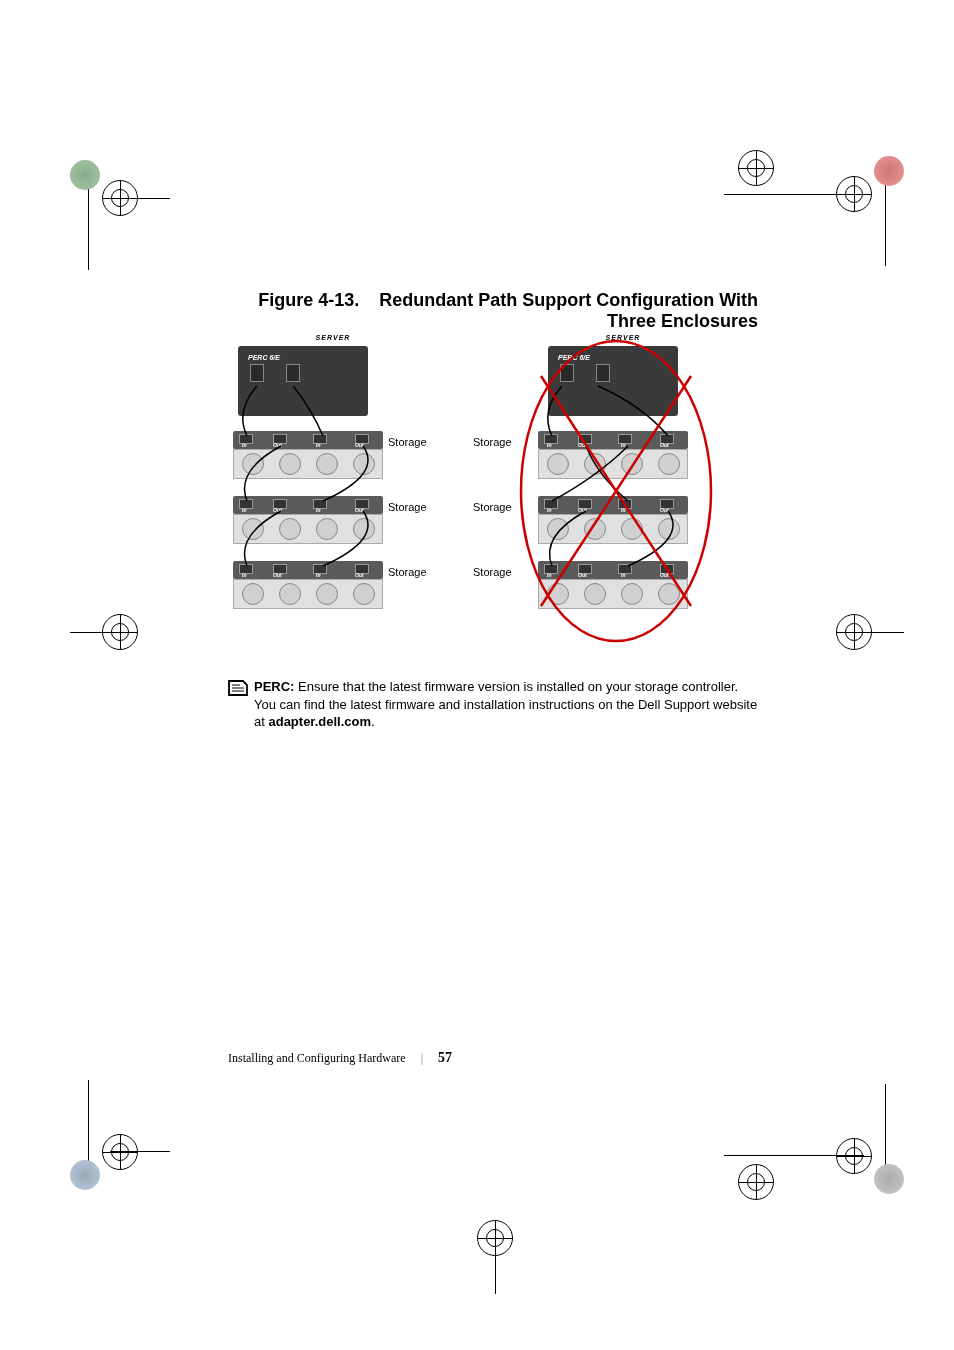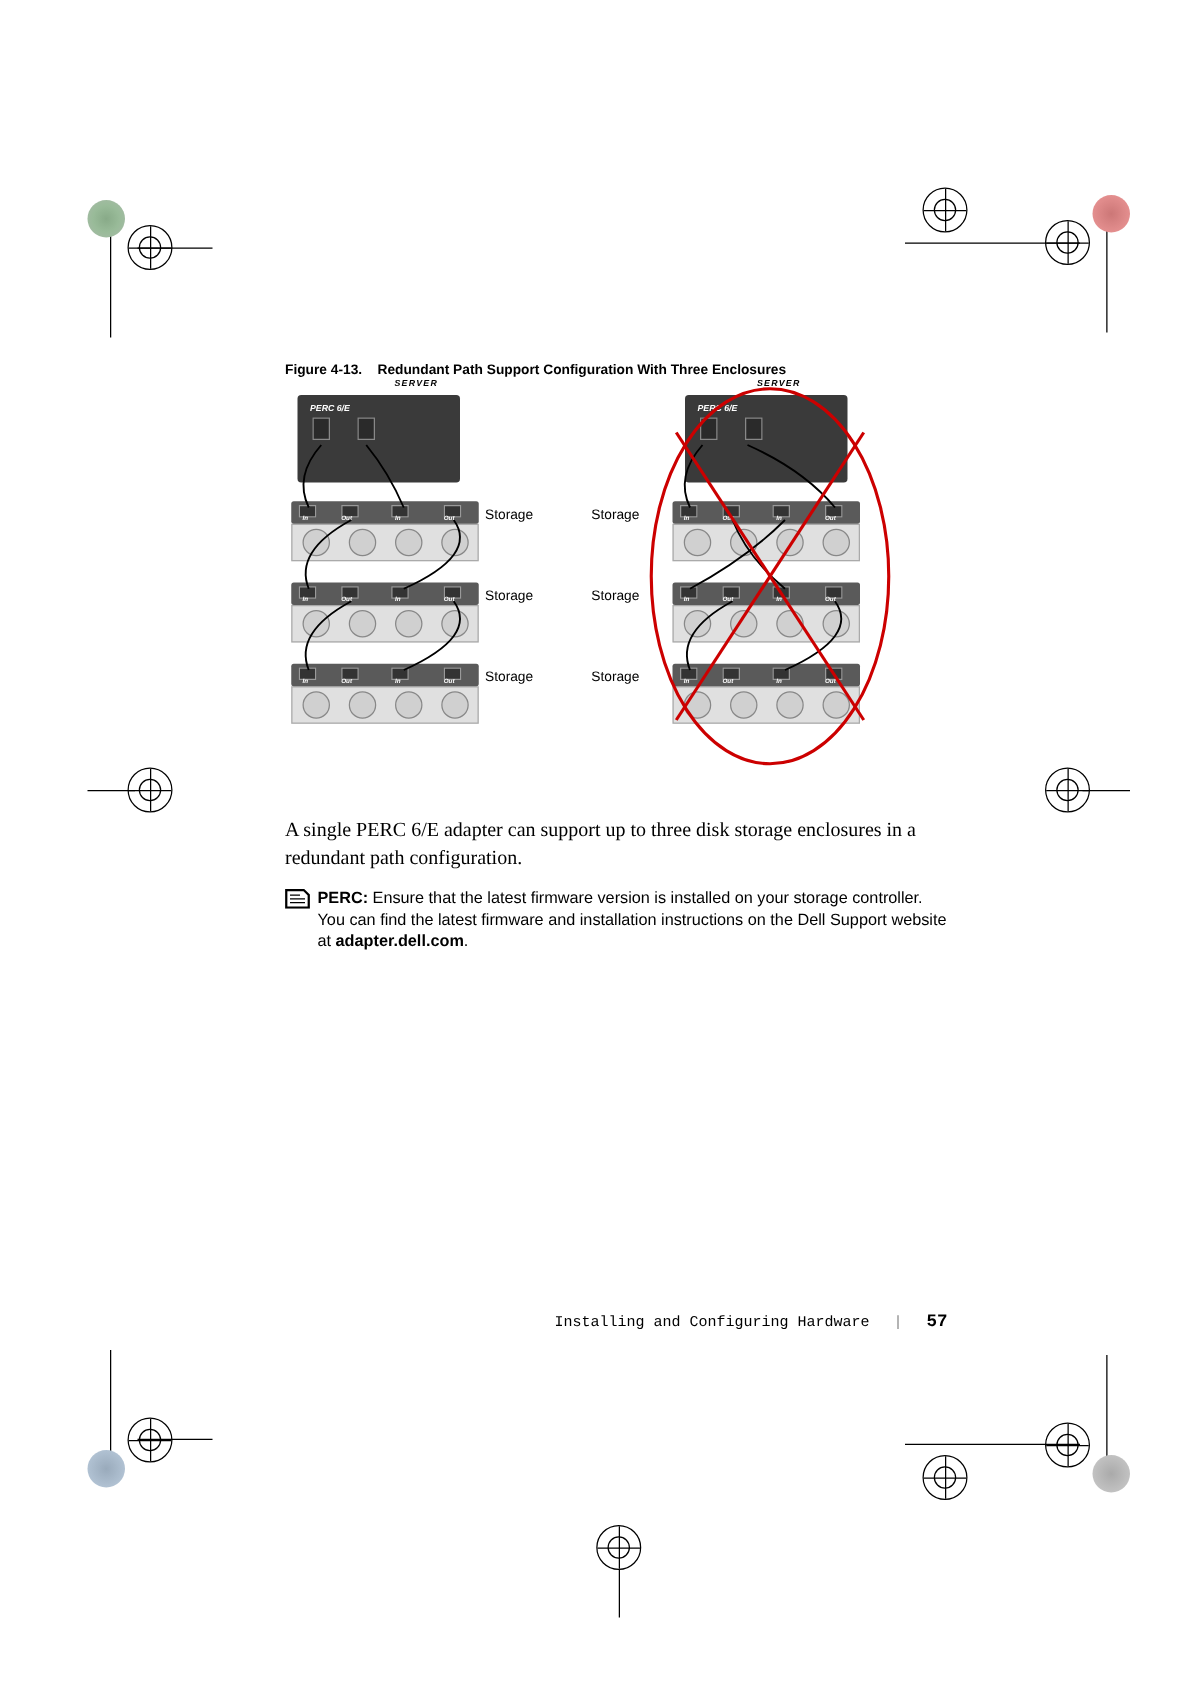--- a/index.html
+++ b/index.html
@@ -38,23 +38,24 @@
   left: 228px; top: 290px;
   width: 530px;
 }
 .intro-text {
   font-size: 16px;
   line-height: 1.35;
   margin-bottom: 20px;
 }
 .figure-caption {
   font-family: Arial, Helvetica, sans-serif;
-  font-size: 11px;
+  font-size: 18px;
   font-weight: bold;
   margin-bottom: 4px;
+  text-align: right;
 }
 .figure-area {
   height: 330px;
   position: relative;
 }
 .diagram {
   position: absolute;
   width: 210px;
 }
 .server-box {
@@ -163,22 +164,22 @@
   font-size: 13px;
   line-height: 1.35;
 }
 .note-label { font-weight: bold; }
 .bold-inline { font-weight: bold; }
 .footer {
   position: absolute;
   top: 1050px;
   left: 228px;
   width: 530px;
-  text-align: right;
-  font-family: Liberation Mono, monospace;
+  text-align: left;
+  font-family: Liberation Serif, serif;
   font-size: 12px;
 }
 .footer .sep {
   display: inline-block;
   margin: 0 12px;
   color: #888;
 }
 .footer .page-num { font-weight: bold; font-size: 14px; }
 </style>
 </head>
@@ -411,21 +412,20 @@
 
       <svg class="red-x" width="210" height="310" style="position:absolute; left:-2px; top:-10px;">
         <ellipse cx="100" cy="155" rx="95" ry="150" stroke="#cc0000" stroke-width="2.5" fill="none"></ellipse>
         <line x1="25" y1="40" x2="175" y2="270" stroke="#cc0000" stroke-width="2.5"></line>
         <line x1="175" y1="40" x2="25" y2="270" stroke="#cc0000" stroke-width="2.5"></line>
       </svg>
     </div>
 
   </div>
 
-  <p class="follow-text">A single PERC 6/E adapter can support up to three disk storage enclosures in a redundant path configuration.</p>
 
   <div class="note-block">
     <svg class="note-icon" viewBox="0 0 20 16">
       <path d="M 1 1 L 15 1 L 19 5 L 19 15 L 1 15 Z" fill="#fff" stroke="#000" stroke-width="1.8"></path>
       <line x1="4" y1="5" x2="12" y2="5" stroke="#000" stroke-width="1"></line>
       <line x1="4" y1="8" x2="16" y2="8" stroke="#000" stroke-width="1"></line>
       <line x1="4" y1="11" x2="16" y2="11" stroke="#000" stroke-width="1"></line>
     </svg>
     <p class="note-text">
       <span class="note-label">PERC:</span><span> Ensure that the latest firmware version is installed on your storage controller. You can find the latest firmware and installation instructions on the Dell Support website at </span><span class="bold-inline">adapter.dell.com</span><span>.</span>

